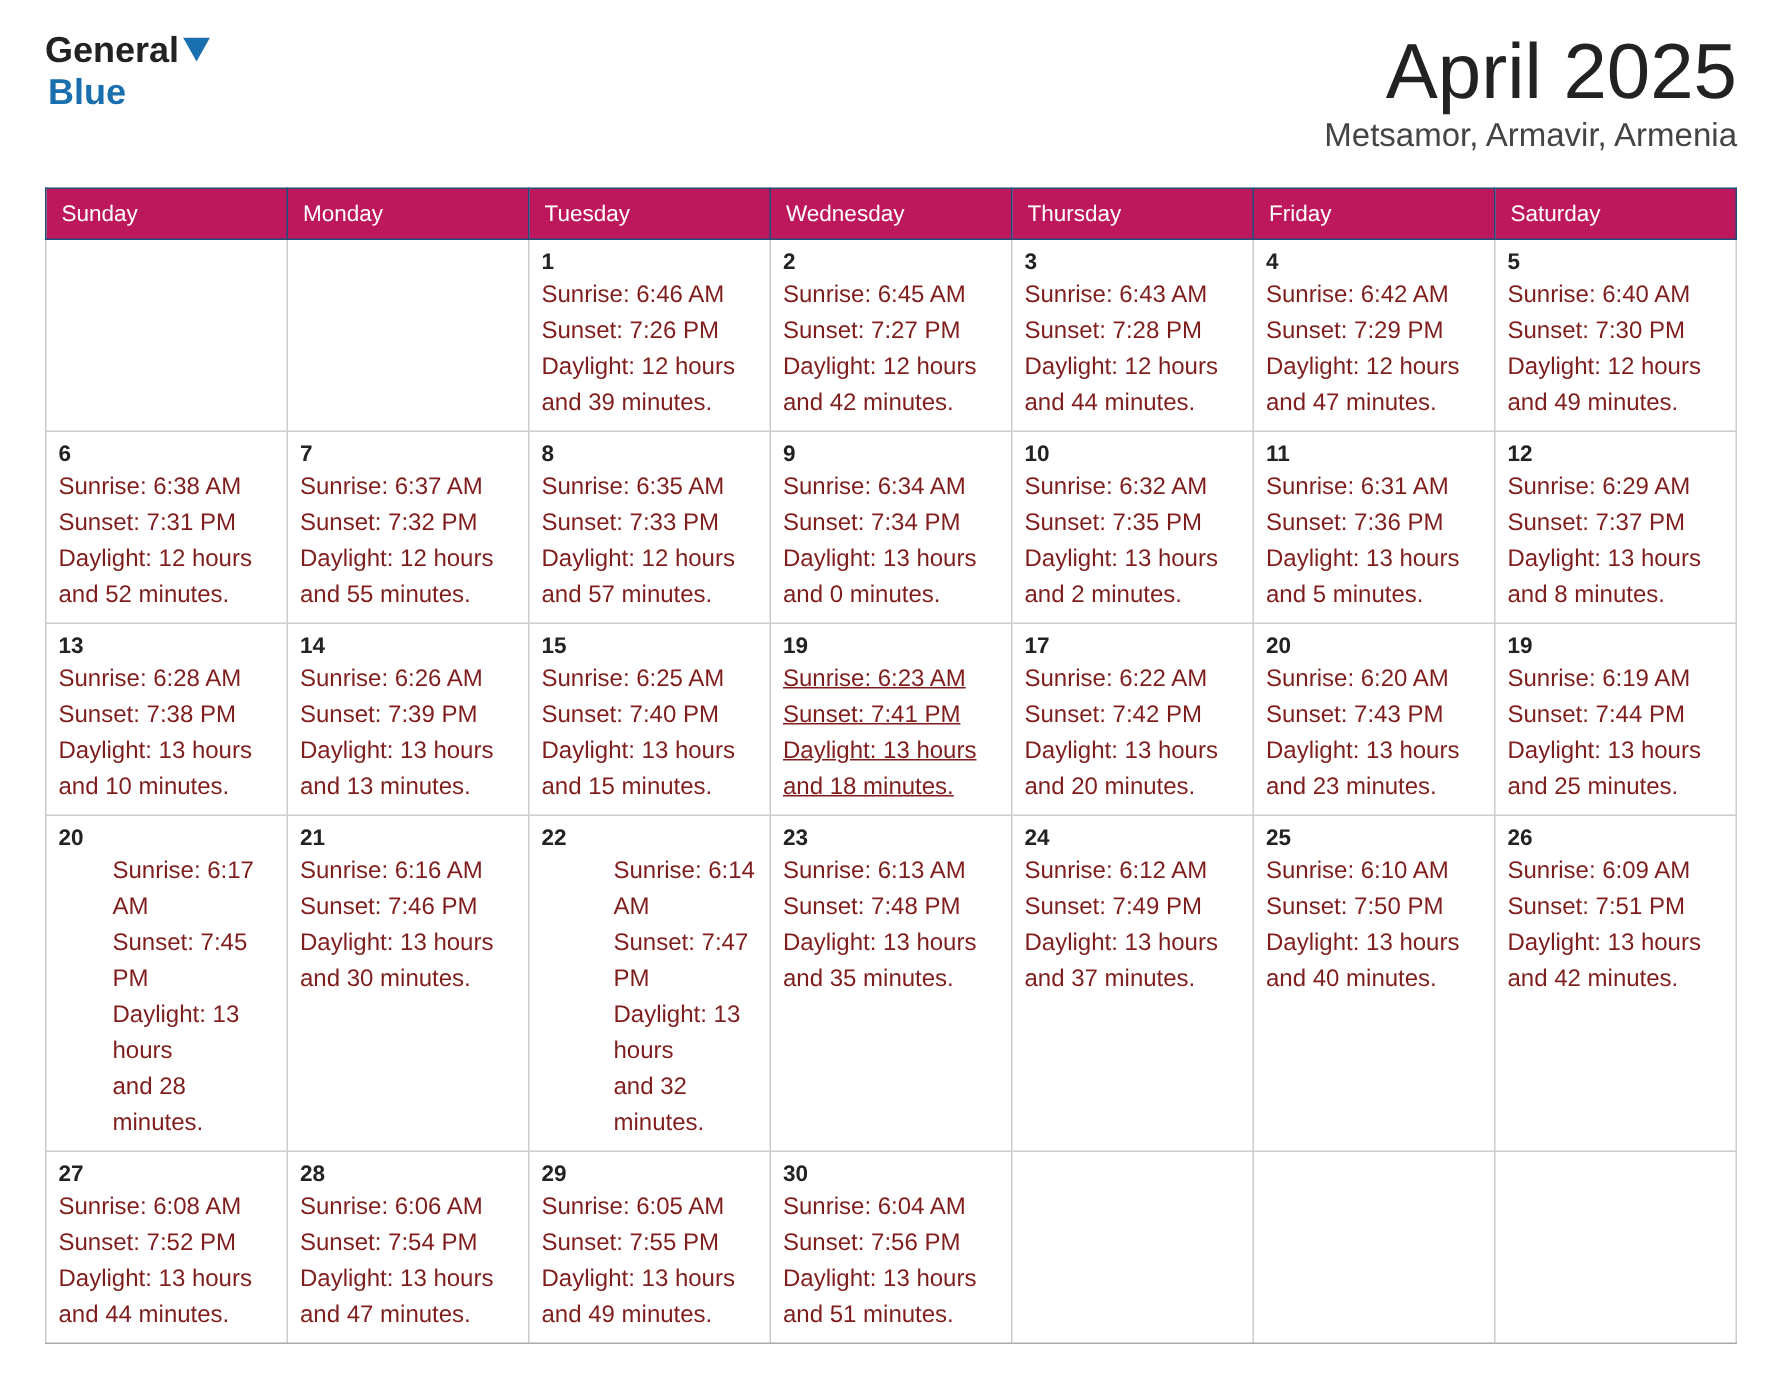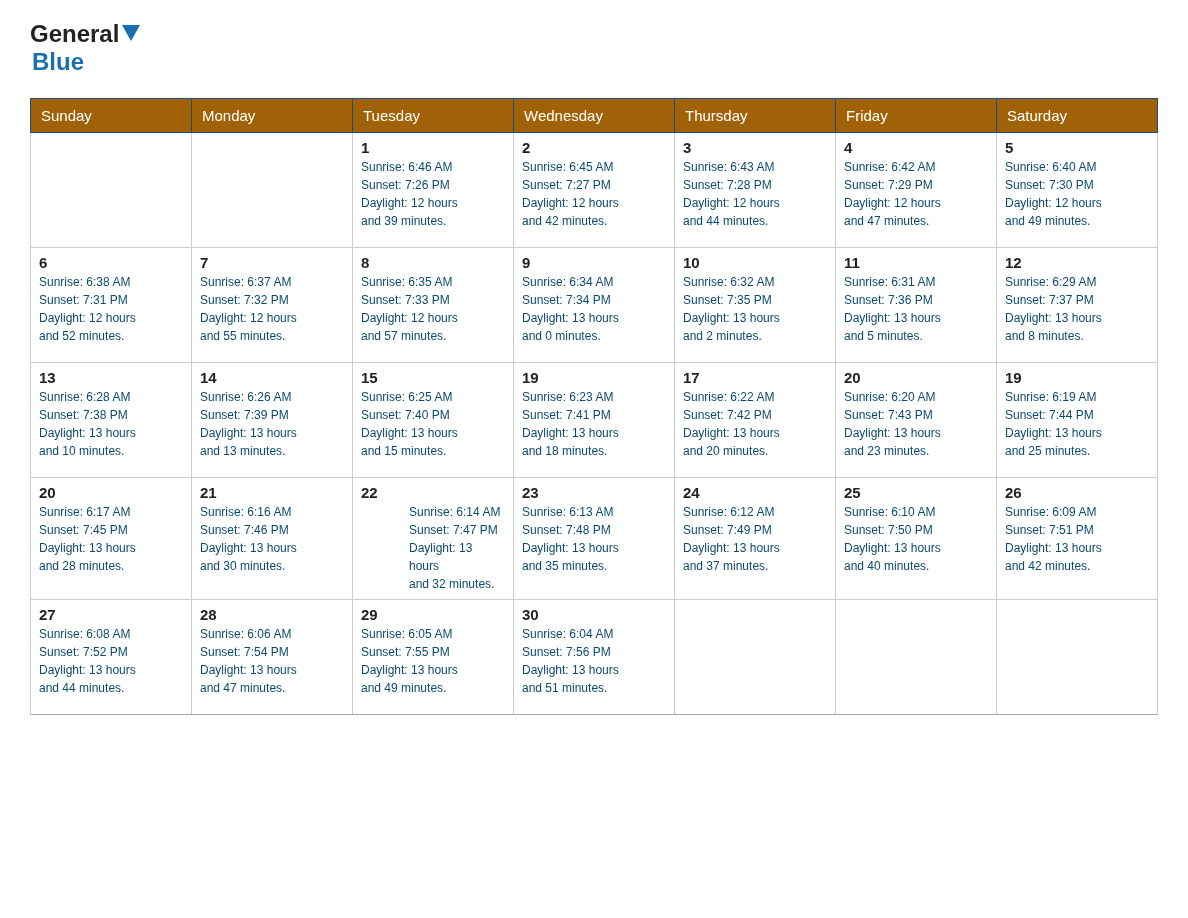--- a/index.html
+++ b/index.html
@@ -30,21 +30,21 @@
       font-size: 22px;
       font-weight: normal;
       color: #444;
     }
     .calendar {
       width: 100%;
       border-collapse: collapse;
       border: 1px solid #aaa;
     }
     .calendar th {
-      background-color: #a16207;
+      background-color: #be185d;
       color: #fff;
       font-size: 15px;
       font-weight: normal;
       padding: 8px 10px;
       text-align: left;
       border: 1px solid #1e4d7a;
     }
     .calendar td {
       vertical-align: top;
       padding: 6px 8px;
@@ -55,22 +55,22 @@
       height: 115px;
     }
     .calendar td .day-num {
       font-size: 15px;
       font-weight: bold;
       color: #222;
       display: block;
       margin-bottom: 2px;
     }
     .calendar td .info {
-      color: #0c4a6e;
-      font-size: 12px;
+      color: #7f1d1d;
+      font-size: 16px;
       line-height: 1.5;
     }
     .calendar tr:last-child td {
       border-bottom: 1px solid #aaa;
     }
     .logo-wrapper {
       display: flex;
       flex-direction: column;
       align-items: flex-start;
     }
@@ -89,20 +89,24 @@
       <span style="display:inline-block;margin-left:3px;margin-top:4px;">
         <svg width="18" height="18" viewBox="0 0 18 18">
           <polygon points="0,0 18,0 9,16" fill="#1a6faf"></polygon>
         </svg>
       </span>
     </div>
     <div>
       <span style="font-size:24px;font-weight:bold;color:#1a6faf;margin-left:2px;">Blue</span>
     </div>
   </div>
+  <div class="title-block">
+    <h1>April 2025</h1>
+    <h2>Metsamor, Armavir, Armenia</h2>
+  </div>
 </div>
 
 <table class="calendar">
   <thead>
     <tr>
     <th>Sunday</th>
         <th>Monday</th>
         <th>Tuesday</th>
         <th>Wednesday</th>
         <th>Thursday</th>
@@ -218,21 +222,21 @@
         </td>
         <td>
           <span class="day-num">15</span>
           <div class="info" style="white-space: pre-line;">Sunrise: 6:25 AM
 Sunset: 7:40 PM
 Daylight: 13 hours
 and 15 minutes.</div>
         </td>
         <td>
           <span class="day-num">19</span>
-          <div class="info" style="white-space: pre-line;">Sunrise: 6:23 AM
+          <div class="info" style="white-space: pre-line; text-decoration: underline;">Sunrise: 6:23 AM
 Sunset: 7:41 PM
 Daylight: 13 hours
 and 18 minutes.</div>
         </td>
         <td>
           <span class="day-num">17</span>
           <div class="info" style="white-space: pre-line;">Sunrise: 6:22 AM
 Sunset: 7:42 PM
 Daylight: 13 hours
 and 20 minutes.</div>
@@ -248,21 +252,21 @@
           <span class="day-num">19</span>
           <div class="info" style="white-space: pre-line;">Sunrise: 6:19 AM
 Sunset: 7:44 PM
 Daylight: 13 hours
 and 25 minutes.</div>
         </td>
       </tr>
       <tr>
         <td>
           <span class="day-num">20</span>
-          <div class="info" style="white-space: pre-line;">Sunrise: 6:17 AM
+          <div class="info" style="white-space: pre-line; margin-left: 36px;">Sunrise: 6:17 AM
 Sunset: 7:45 PM
 Daylight: 13 hours
 and 28 minutes.</div>
         </td>
         <td>
           <span class="day-num">21</span>
           <div class="info" style="white-space: pre-line;">Sunrise: 6:16 AM
 Sunset: 7:46 PM
 Daylight: 13 hours
 and 30 minutes.</div>

